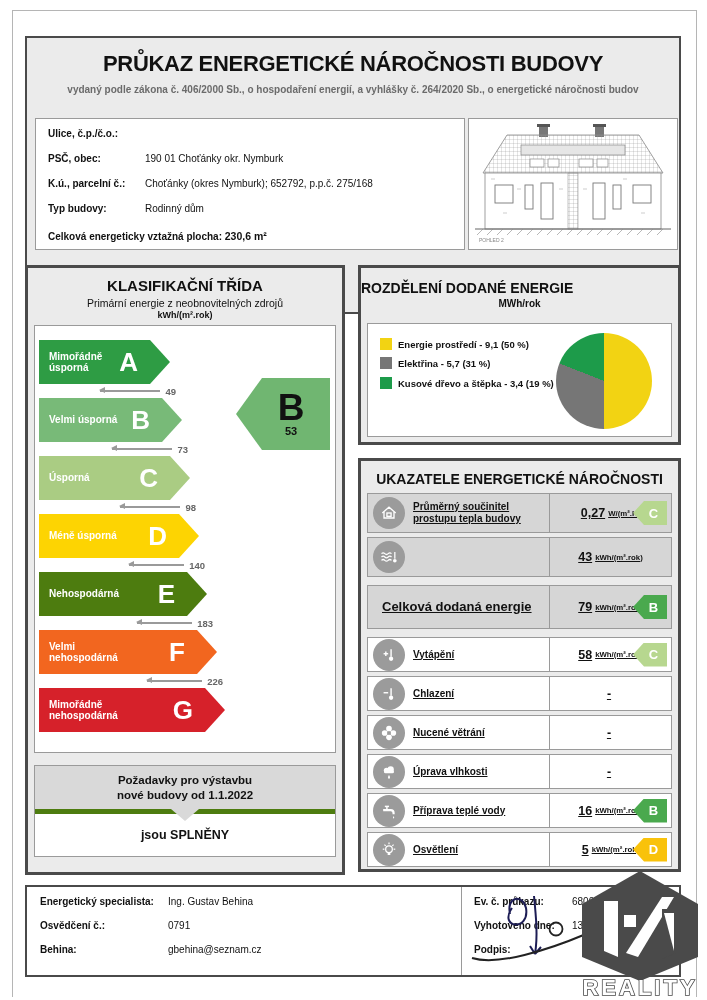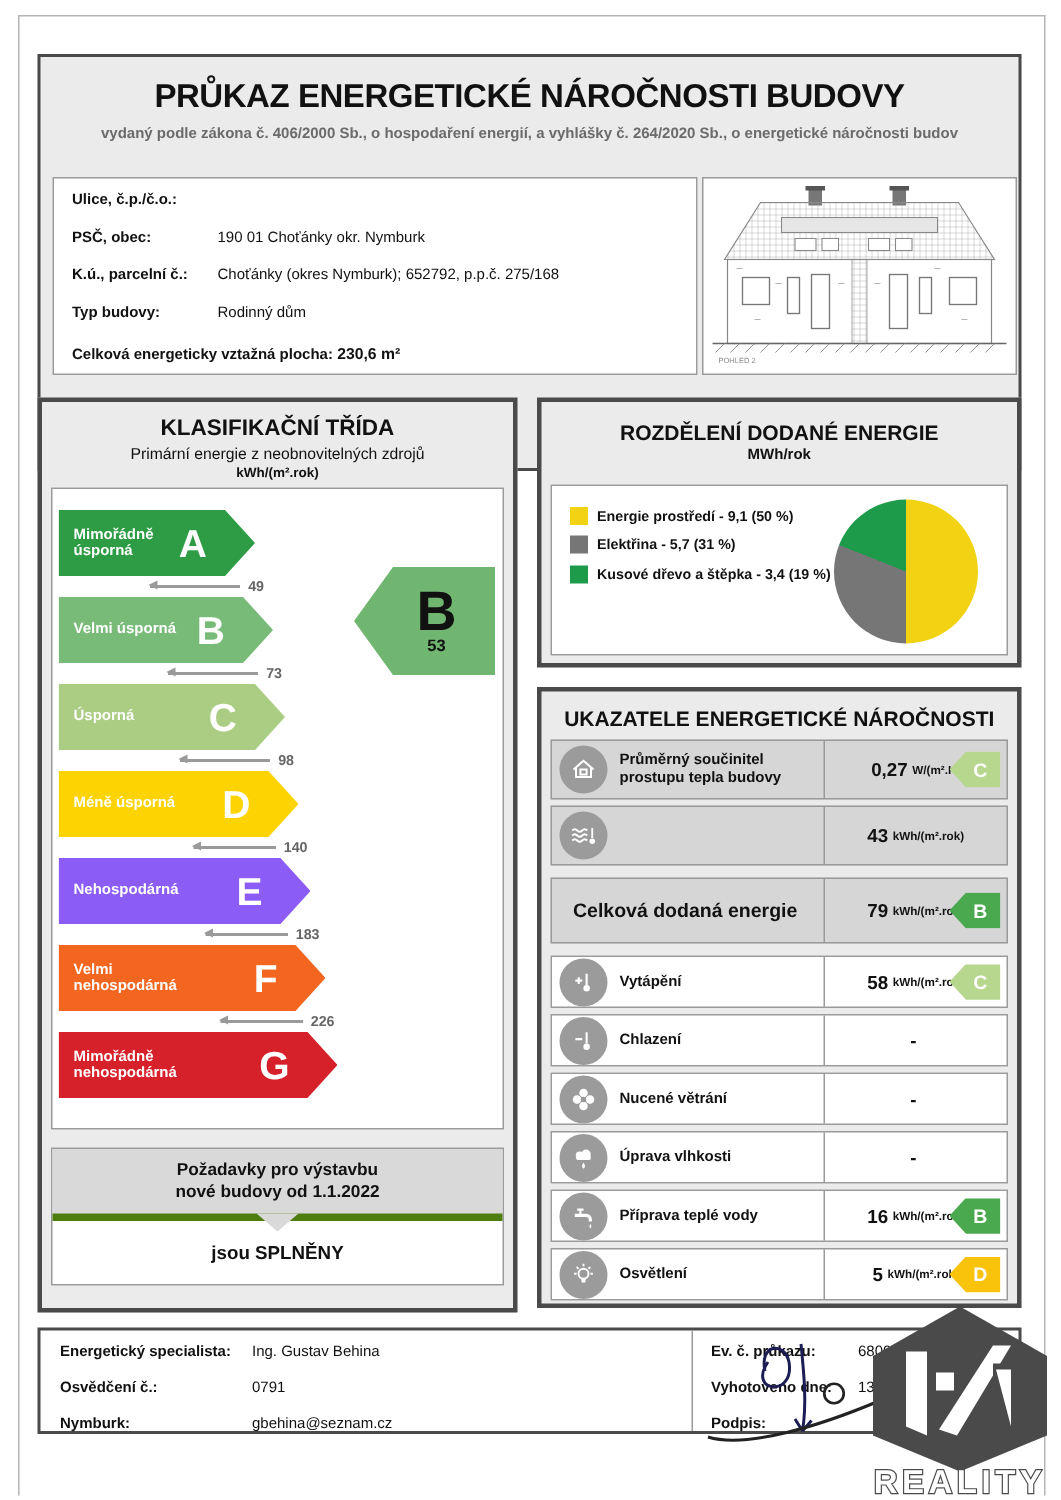--- a/index.html
+++ b/index.html
@@ -69,33 +69,33 @@
     font-weight:bold; font-size:11.5px; line-height:1.25;
   }
   .req-head::after {
     content:""; position:absolute; left:50%; bottom:-12px; margin-left:-14px;
     border-left:14px solid transparent; border-right:14px solid transparent;
     border-top:12px solid #d9d9d9; z-index:2;
   }
   .req-result { height:42px; display:flex; align-items:center; justify-content:center; font-weight:bold; font-size:12.5px; }
 
   
-  .split-title { text-align:center; font-weight:bold; font-size:14px; margin-top:12px; }
+  .split-title { font-weight:bold; font-size:14px; margin-top:12px; }
   .split-unit { text-align:center; font-weight:bold; font-size:10px; margin-top:2px; }
   .chart-box { left:6px; top:55px; width:305px; height:114px; display:flex; }
   .legend { padding:14px 0 0 12px; width:188px; flex:none; }
   .legend-item { display:flex; align-items:flex-start; margin-bottom:7px; }
   .legend-swatch { width:12px; height:12px; flex:none; margin-right:6px; }
   .legend-text { font-weight:bold; font-size:9.5px; line-height:1.2; padding-top:1px; }
   .pie { width:96px; height:96px; border-radius:50%; margin-top:9px; }
 
   
   .ind-title { text-align:center; font-weight:bold; font-size:14px; margin-top:10px; }
   .ind-rows { position:absolute; left:6px; top:32px; right:6px; }
-  .ind-row { border:1px solid #9a9a9a; background:#fff; display:flex; margin-bottom:4px; height:35px; }
+  .ind-row { border:1px solid #9a9a9a; background:#fff; display:flex; margin-bottom:4px; height:35px;text-decoration:underline; }
   .ind-row.shaded { background:#d6d6d6; }
   .ind-row.tall { height:40px; }
   .ind-row.total { height:44px; margin-bottom:8px; }
   .ind-row.gap-top { margin-top:8px; }
   .ind-left { width:182px; flex:none; border-right:1px solid #9a9a9a; display:flex; align-items:center; }
   .ind-label { font-weight:bold; font-size:10px; line-height:1.2; padding-left:8px; width:130px; }
   .ind-label.big { font-size:13px; padding-left:14px; width:170px; }
   .ind-right { flex:1; position:relative; display:flex; align-items:center; justify-content:center; }
   .ind-value { font-weight:bold; font-size:12.5px; }
   .ind-unit { font-weight:bold; font-size:7.8px; margin-left:3px; }
@@ -227,21 +227,21 @@
         <span class="th-num">98</span>
       </div>
       <div class="cls-arrow" style="background-color: rgb(253, 212, 2); width: 160px;">
         <span class="alabel">Méně úsporná</span>
         <span class="aletter">D</span>
       </div>
       <div class="threshold" style="margin-left: 94px;">
         <span class="th-line"></span>
         <span class="th-num">140</span>
       </div>
-      <div class="cls-arrow" style="background-color: #8b5cf6; width: 168px;">
+      <div class="cls-arrow" style="background-color: #4d7c0f; width: 168px;">
         <span class="alabel">Nehospodárná</span>
         <span class="aletter">E</span>
       </div>
       <div class="threshold" style="margin-left: 102px;">
         <span class="th-line"></span>
         <span class="th-num">183</span>
       </div>
       <div class="cls-arrow" style="background-color: rgb(242, 102, 31); width: 178px;">
         <span class="alabel">Velmi nehospodárná</span>
         <span class="aletter">F</span>
@@ -461,33 +461,33 @@
         <div class="ind-right">
           <span class="ind-value">5</span>
           <span class="ind-unit">kWh/(m².rok)</span>
           <span class="mini-arrow" style="background-color: rgb(249, 194, 11);">D</span>
         </div>
       </div>
 
     </div>
   </div>
 
-  <div class="panel" style="left:25px; top:885px; width:656px; height:71px; background:#fff;">
+  <div class="panel" style="left:25px; top:885px; width:656px; height:92px; background:#fff;">
     <div class="footer-divider"></div>
     <div class="f-rows f-left">
       <div class="f-row">
         <span class="lbl">Energetický specialista:</span>
         <span class="val">Ing. Gustav Behina</span>
       </div>
       <div class="f-row">
         <span class="lbl">Osvědčení č.:</span>
         <span class="val">0791</span>
       </div>
       <div class="f-row">
-        <span class="lbl">Nymburk:</span>
+        <span class="lbl">Behina:</span>
         <span class="val">gbehina@seznam.cz</span>
       </div>
     </div>
     <div class="f-rows f-right">
       <div class="f-row">
         <span class="lbl">Ev. č. průkazu:</span>
         <span class="val">680051.0</span>
       </div>
       <div class="f-row">
         <span class="lbl">Vyhotoveno dne:</span>

